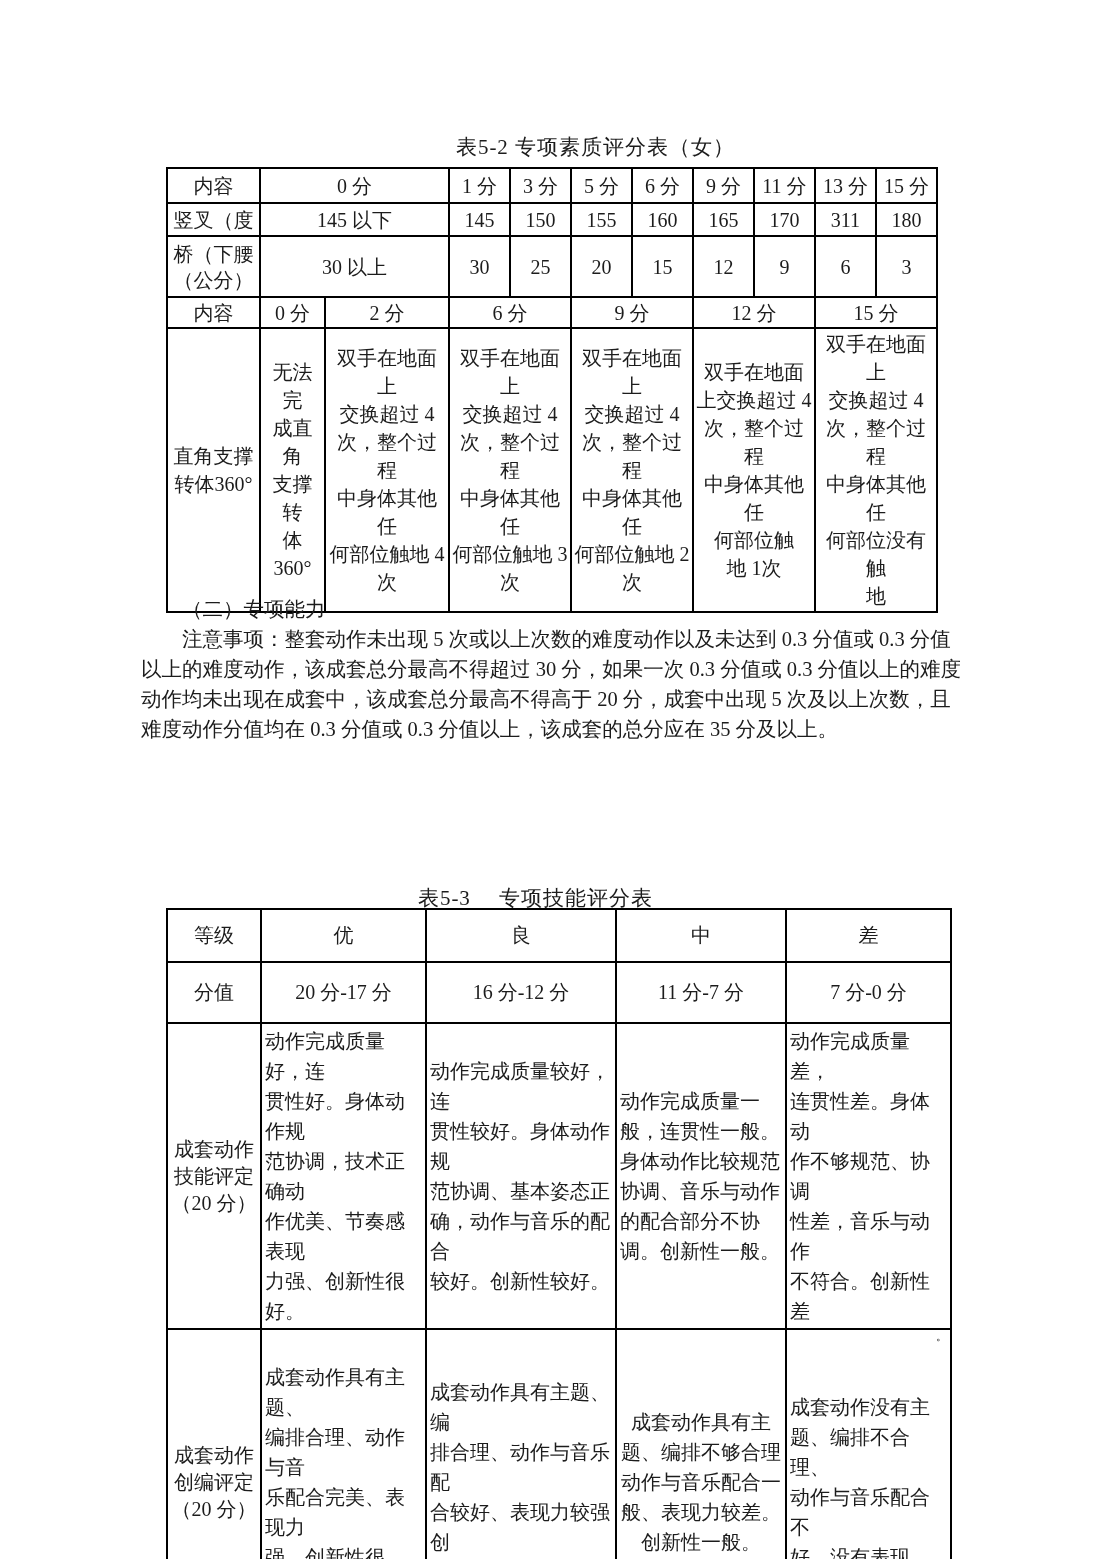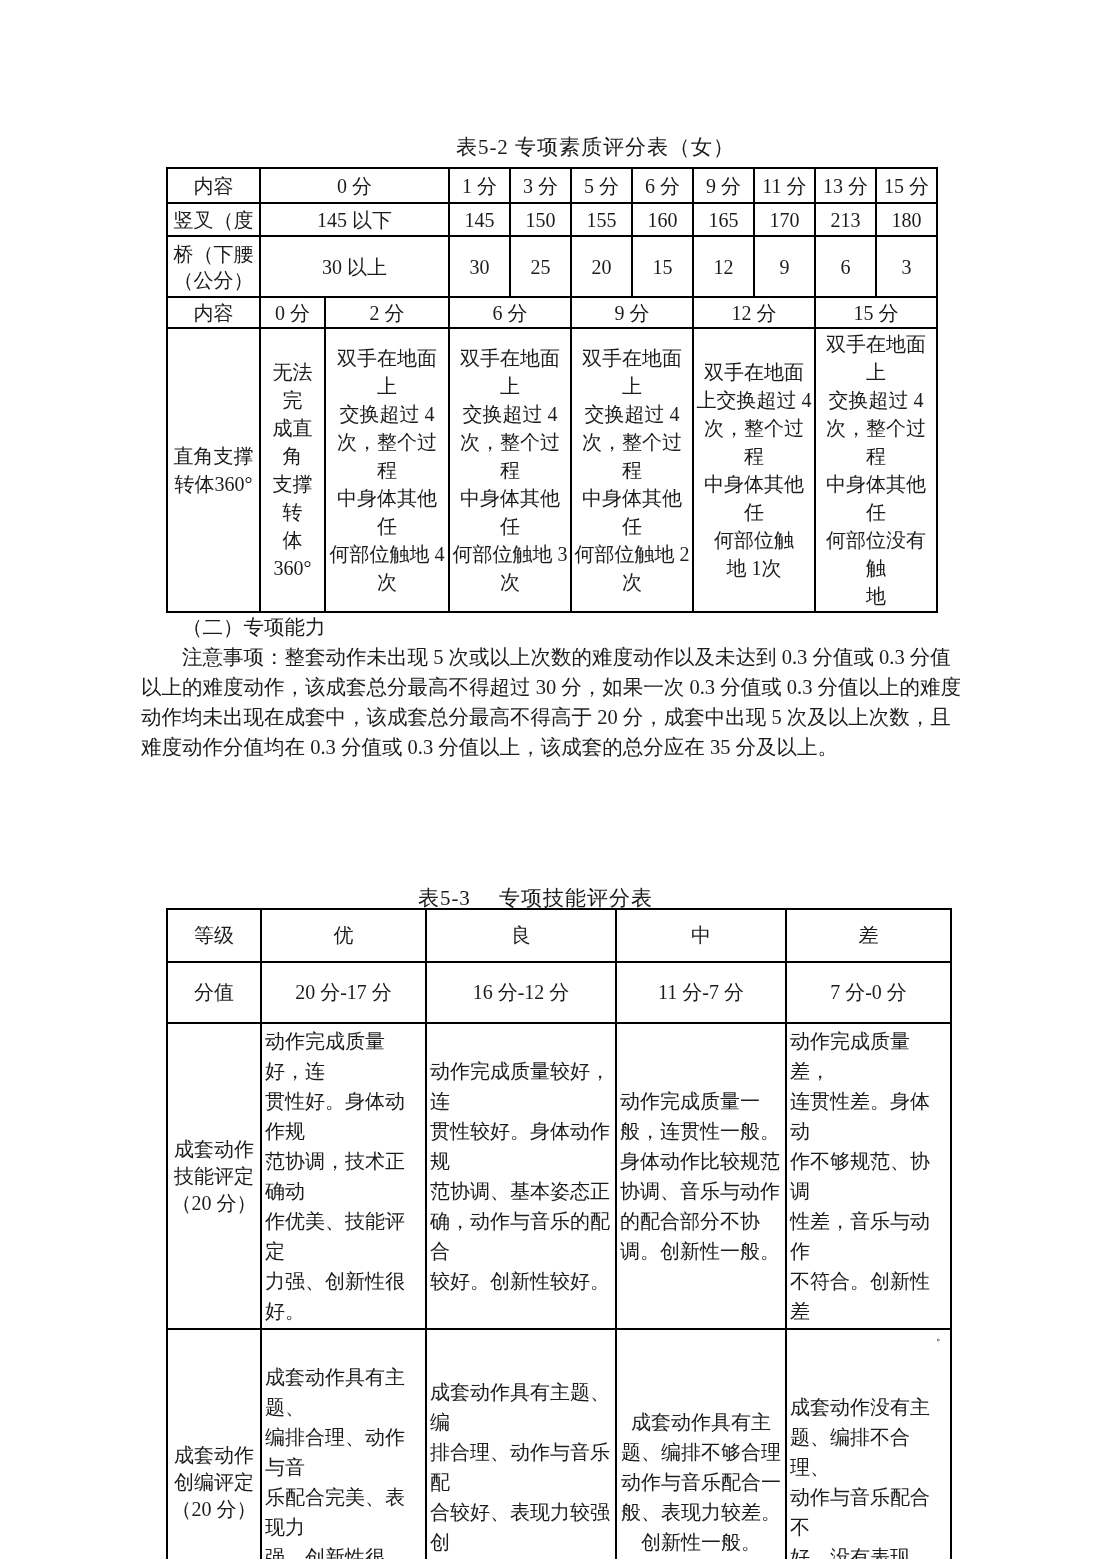--- a/index.html
+++ b/index.html
@@ -45,21 +45,21 @@
   #t53 td.desc{
     text-align:left;line-height:30px;font-size:20px;padding:2px 3px;
   }
   #t53 td.desc.ctr{text-align:center;}
   #t53 td.rel{position:relative;}
   .stray{
     position:absolute;top:1px;right:3px;
     font-size:11px;line-height:11px;
   }
   .section{
-    position:absolute;top:612px;left:141px;width:824px;
+    position:absolute;top:594px;left:141px;width:824px;
     font-size:20.5px;line-height:30px;
   }
   .section p{margin:0;white-space:pre-line;}
 </style>
 </head>
 <body>
 
 <div class="page">
 
   <div class="doc-title" id="t52-title">表5-2 专项素质评分表（女）</div>
@@ -93,21 +93,21 @@
     </tr>
     <tr class="r2">
       <td class="ml">竖叉（度</td>
       <td colspan="2">145 以下</td>
       <td>145</td>
       <td>150</td>
       <td>155</td>
       <td>160</td>
       <td>165</td>
       <td>170</td>
-      <td>213</td>
+      <td>311</td>
       <td>180</td>
     </tr>
     <tr class="r3">
       <td class="ml">桥（下腰
 （公分）</td>
       <td colspan="2">30 以上</td>
       <td>30</td>
       <td>25</td>
       <td>20</td>
       <td>15</td>
@@ -200,21 +200,21 @@
       <td>11 分-7 分</td>
       <td>7 分-0 分</td>
     </tr>
     <tr class="skill">
       <td class="ml">成套动作
 技能评定
 （20 分）</td>
       <td class="ml desc">动作完成质量好，连
 贯性好。身体动作规
 范协调，技术正确动
-作优美、技能评定
+作优美、节奏感表现
 力强、创新性很
 好。</td>
       <td class="ml desc">动作完成质量较好，连
 贯性较好。身体动作规
 范协调、基本姿态正
 确，动作与音乐的配合
 较好。创新性较好。</td>
       <td class="ml desc">动作完成质量一
 般，连贯性一般。
 身体动作比较规范

